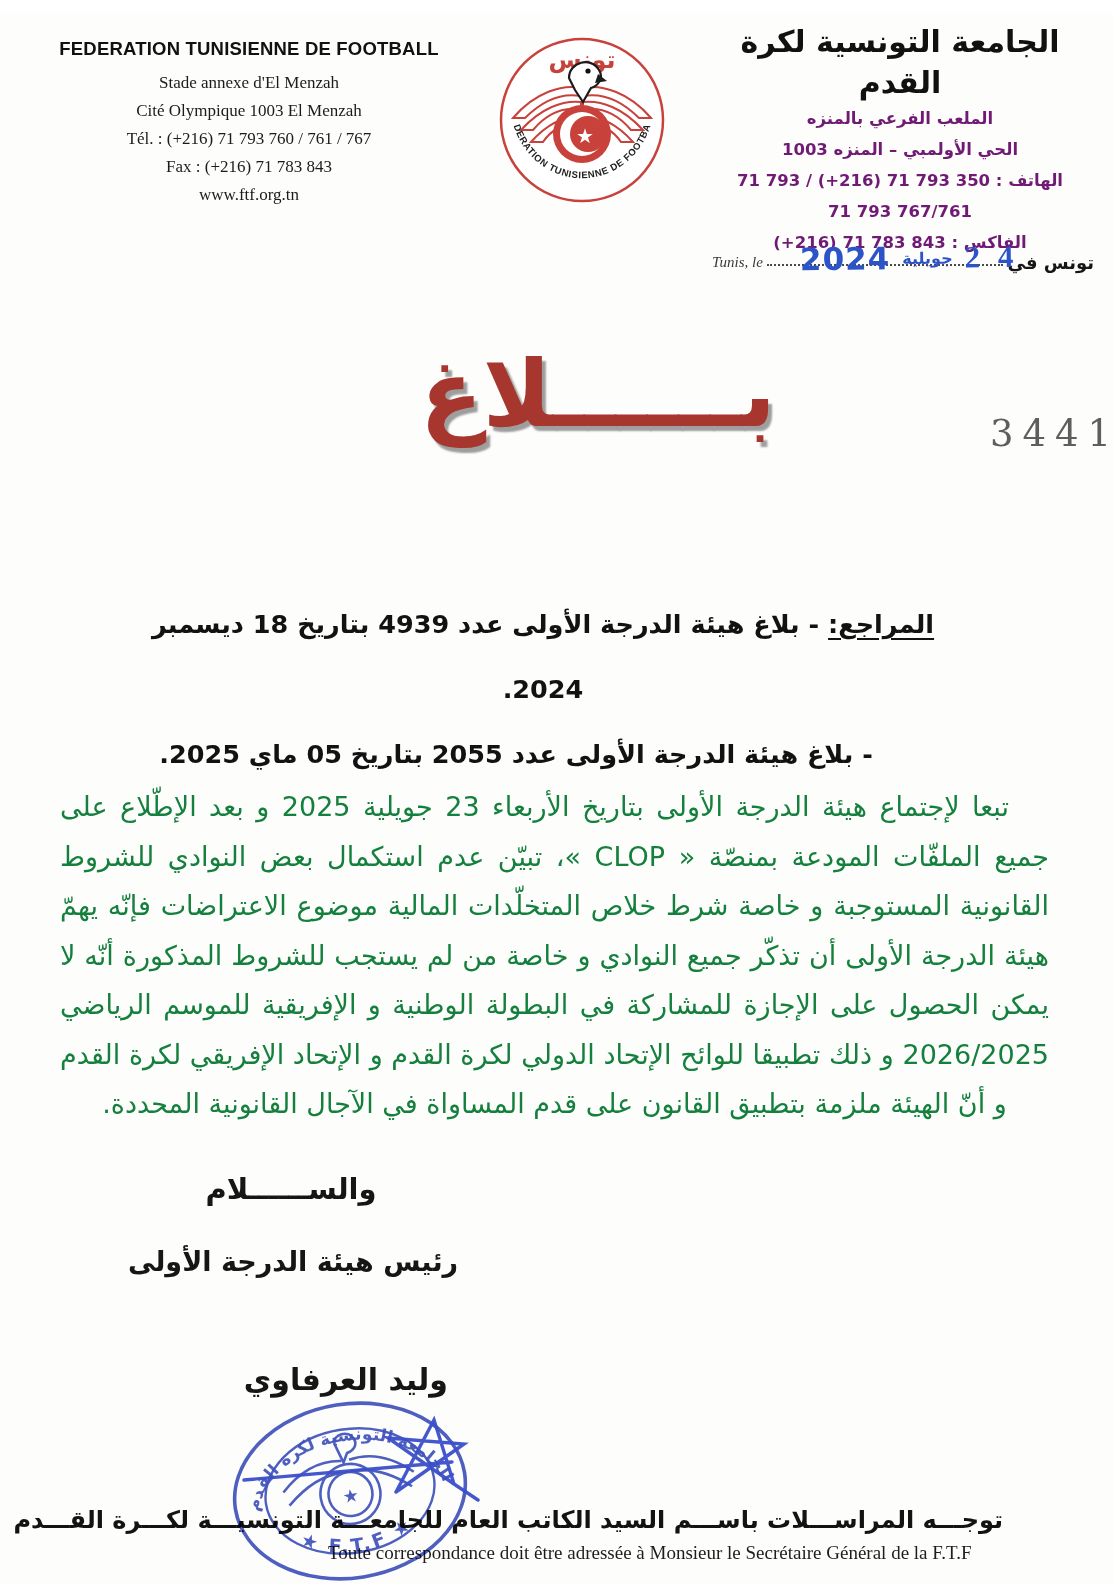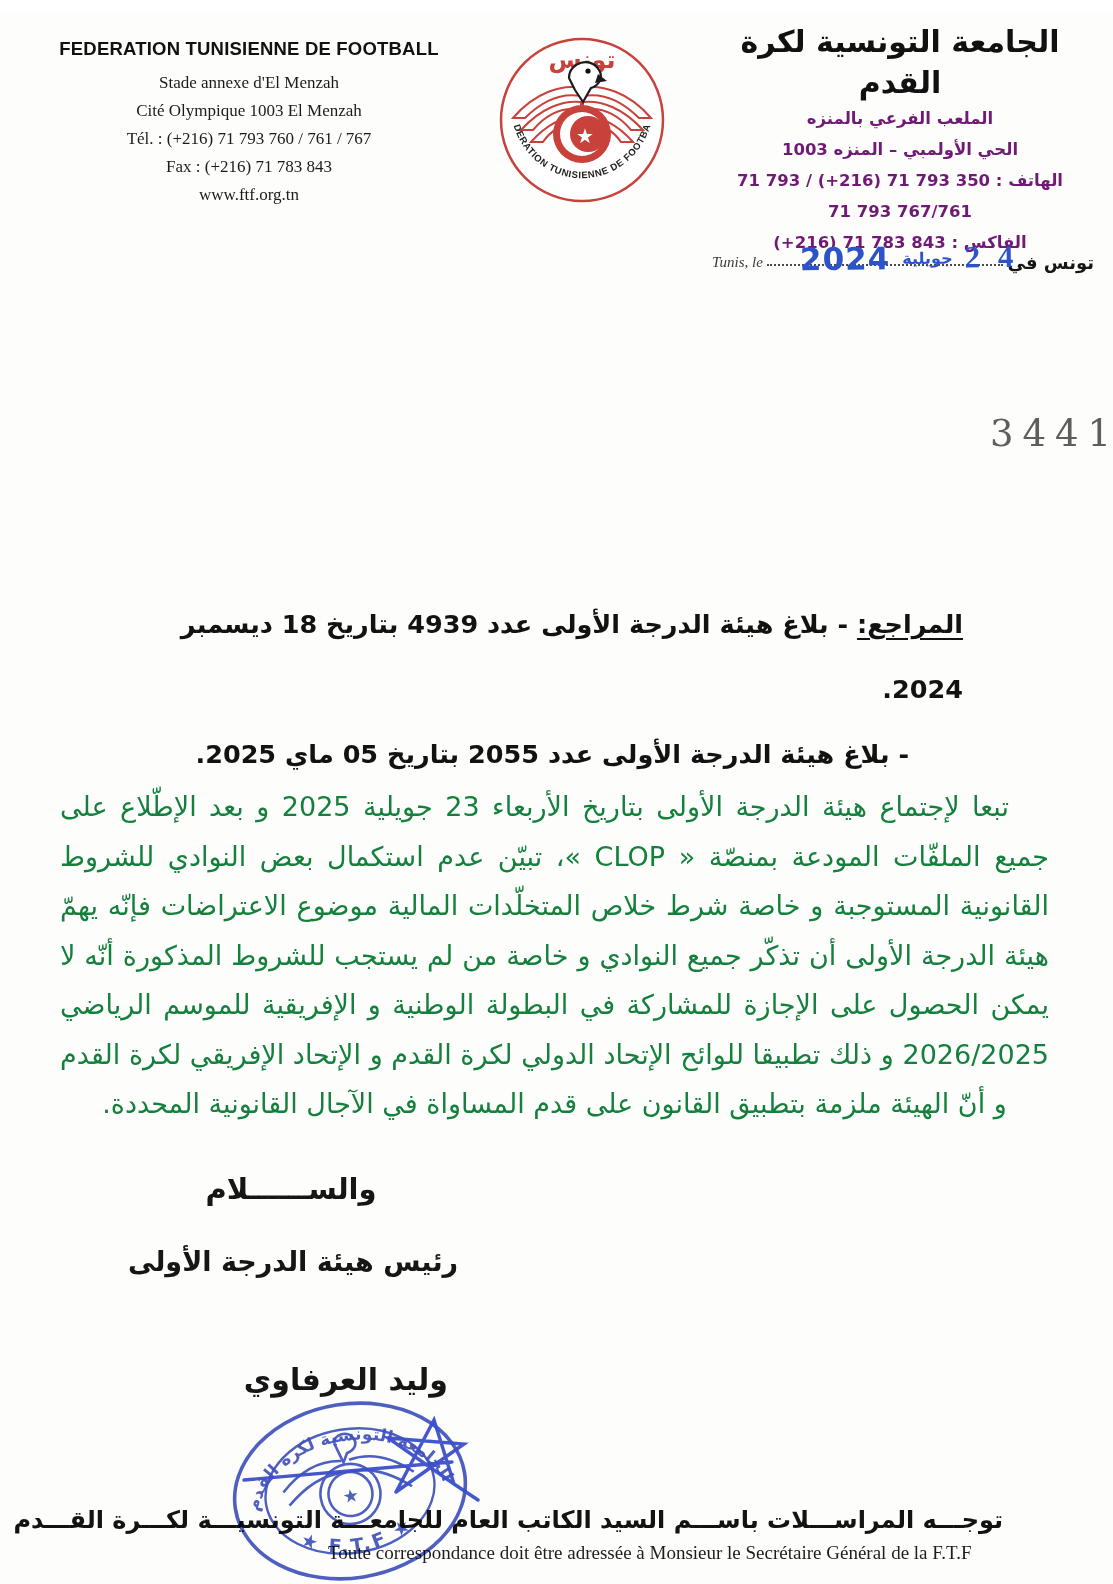--- a/index.html
+++ b/index.html
@@ -35,21 +35,21 @@
     position:absolute;left:420px;top:330px;width:310px;text-align:center;
     font-size:92px;font-weight:bold;color:#a7362f;line-height:1.15;
     text-shadow:4px 5px 2px #9e9e9e, -1px -1px 0 #fff;
   }
   
   .doc-number{
     position:absolute;left:990px;top:400px;
     font-family:"DejaVu Serif",serif;font-size:37px;color:#4d4d4d;letter-spacing:9px;opacity:.9;
   }
   
-  .references{position:absolute;right:150px;top:580px;width:840px;direction:rtl;text-align:right;
+  .references{position:absolute;right:150px;top:580px;width:840px;direction:rtl;text-align:center;
     font-size:25.5px;font-weight:bold;line-height:65px;color:#121212;}
   .ref-label{text-decoration:underline;text-underline-offset:5px;}
   .ref-line2{padding-right:54px;}
   
   .body-text{position:absolute;left:60px;right:64px;top:770px;direction:rtl;
     text-align:justify;text-align-last:center;text-indent:40px;
     font-size:27px;font-weight:normal;line-height:49.5px;color:#15803d;}
   
   .salutation{position:absolute;left:124px;top:1160px;width:334px;text-align:center;font-size:29px;font-weight:bold;direction:rtl;}
   .sig-title{position:absolute;left:126px;top:1234px;width:334px;text-align:center;font-size:27px;font-weight:bold;direction:rtl;}
@@ -128,20 +128,21 @@
     <span class="tunis-label">Tunis, le</span>
     <span class="leader"></span>
     <span class="date-ar-label">تونس في</span>
     <span class="date-stamp">
       <span class="ds-year">2024</span>
       <span class="ds-month">جويلية</span>
       <span class="ds-day">2 4</span>
     </span>
   </div>
 
+  <div class="big-title">بــــــلاغ</div>
 
   <div class="doc-number">3441</div>
 
   <div class="references">
     <div><span class="ref-label">المراجع:</span> <span>- بلاغ هيئة الدرجة الأولى عدد 4939 بتاريخ 18 ديسمبر 2024.</span></div>
     <div class="ref-line2">- بلاغ هيئة الدرجة الأولى عدد 2055 بتاريخ 05 ماي 2025.</div>
   </div>
 
   <div class="body-text">تبعا لإجتماع هيئة الدرجة الأولى بتاريخ الأربعاء 23 جويلية 2025 و بعد الإطّلاع على جميع الملفّات المودعة بمنصّة « CLOP »، تبيّن عدم استكمال بعض النوادي للشروط القانونية المستوجبة و خاصة شرط خلاص المتخلّدات المالية موضوع الاعتراضات فإنّه يهمّ هيئة الدرجة الأولى أن تذكّر جميع النوادي و خاصة من لم يستجب للشروط المذكورة أنّه لا يمكن الحصول على الإجازة للمشاركة في البطولة الوطنية و الإفريقية للموسم الرياضي 2026/2025 و ذلك تطبيقا للوائح الإتحاد الدولي لكرة القدم و الإتحاد الإفريقي لكرة القدم و أنّ الهيئة ملزمة بتطبيق القانون على قدم المساواة في الآجال القانونية المحددة.</div>
 

